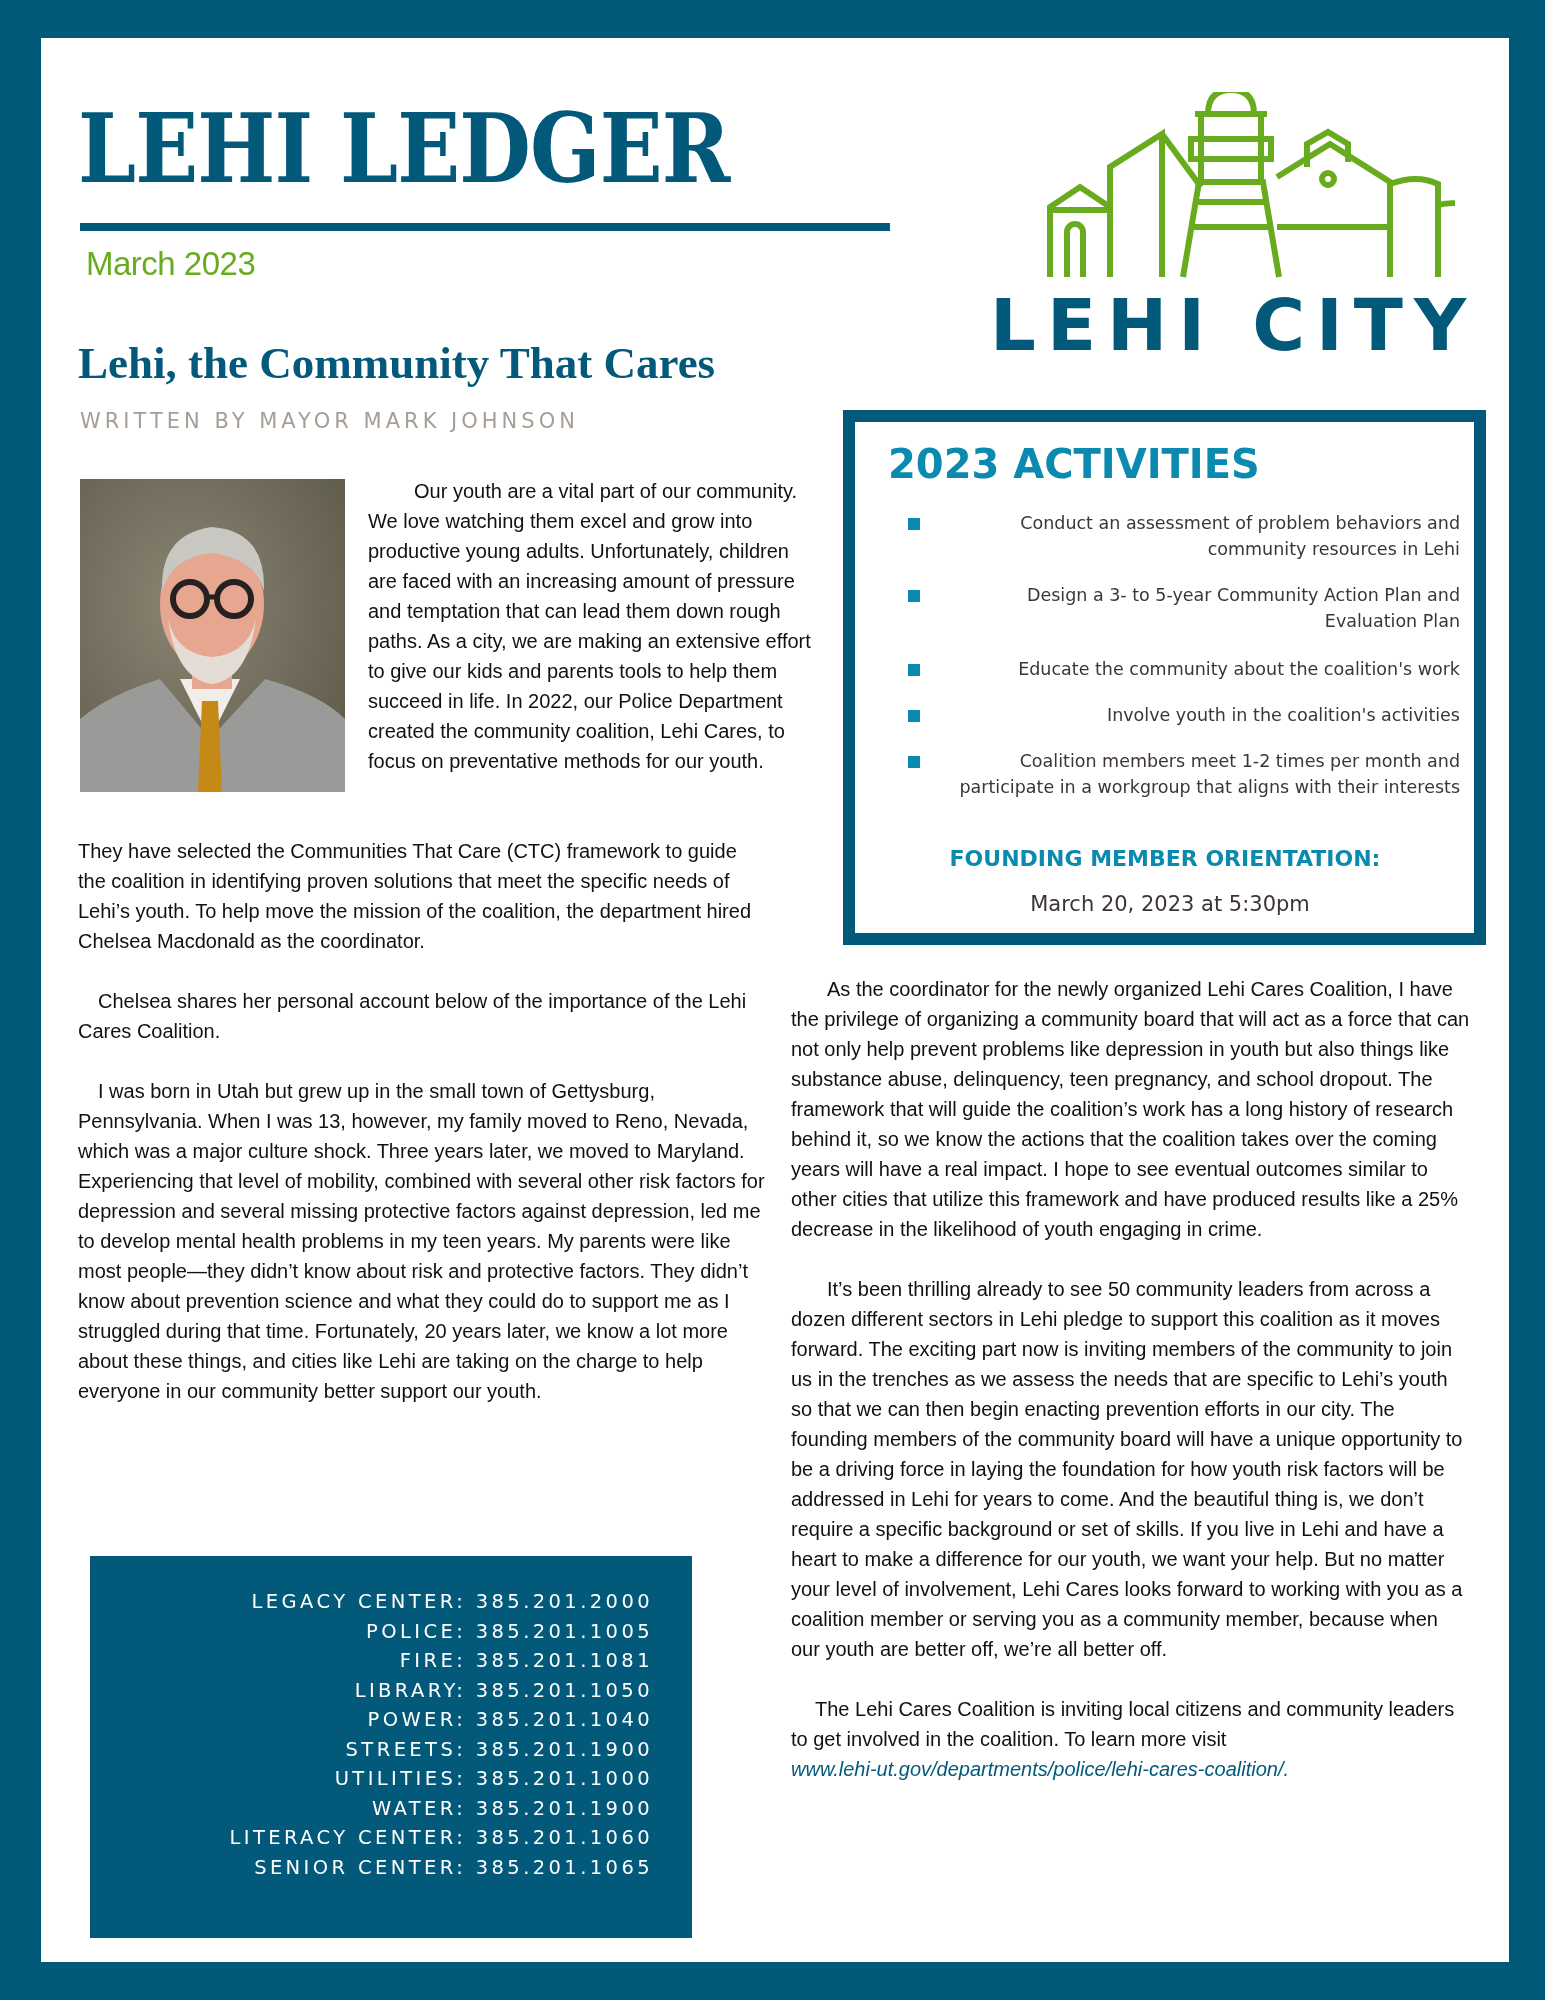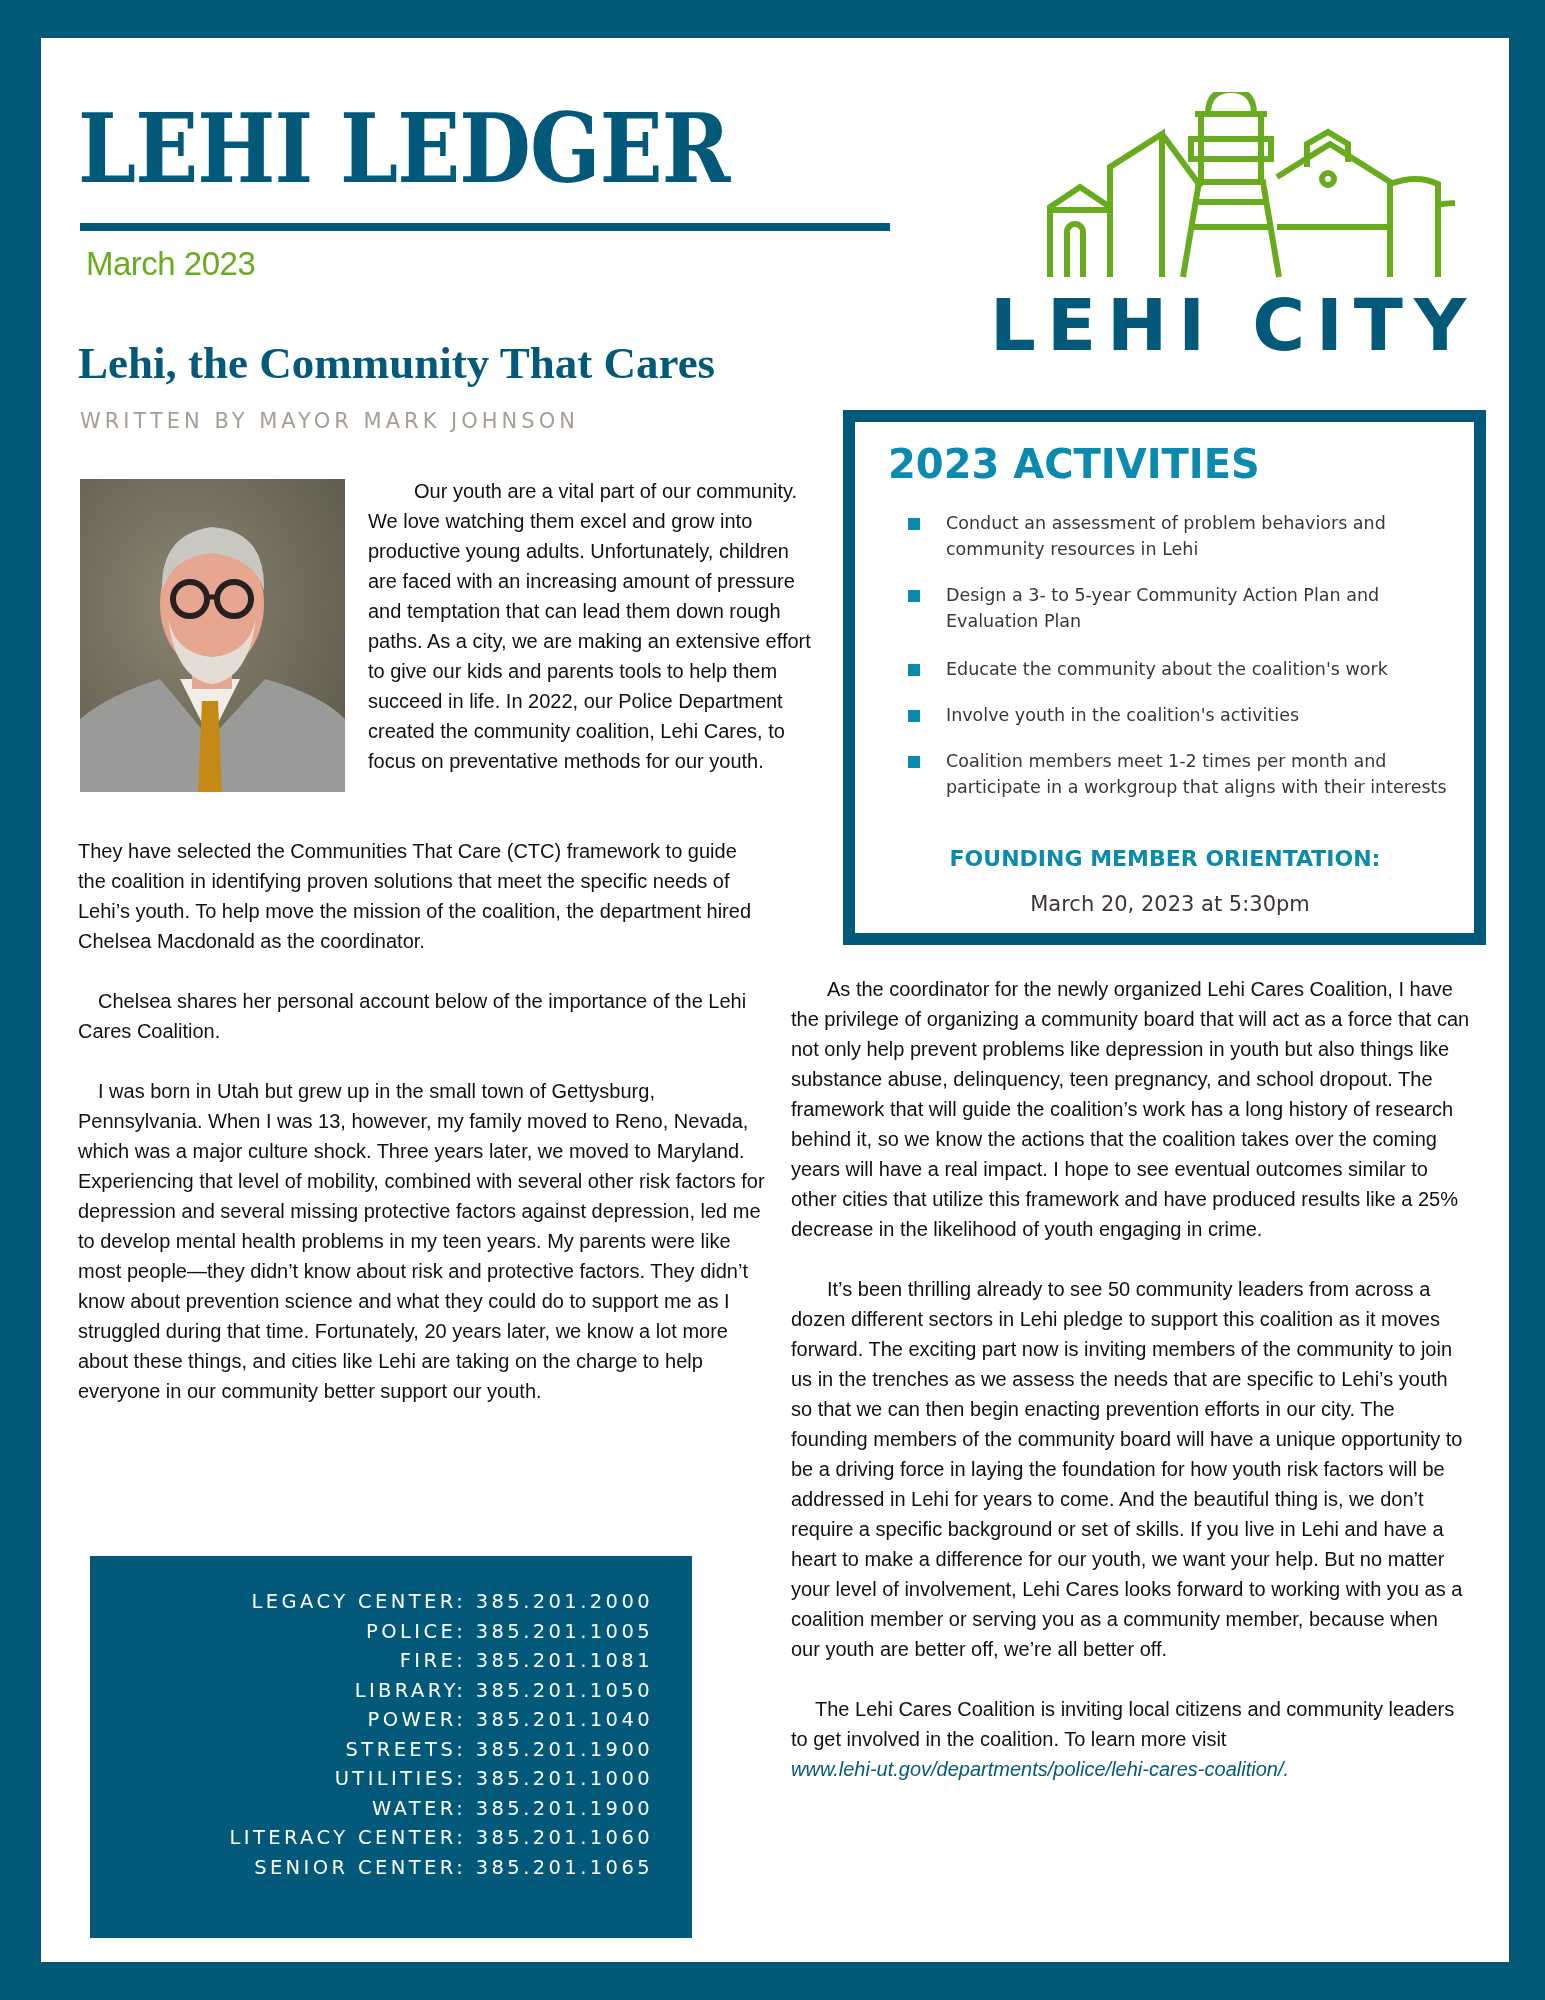--- a/index.html
+++ b/index.html
@@ -43,21 +43,21 @@
 
   
   .activities {
     left: 843px; top: 410px; width: 643px; height: 535px;
     border: 12px solid #02597A; background: #fff;
   }
   .act-title {
     left: 888px; top: 440px; font-family: "DejaVu Sans", sans-serif; font-weight: bold;
     font-size: 40px; color: #0A8AAE; line-height: 48px; white-space: nowrap;
   }
-  .act-list { left: 900px; top: 510px; width: 560px; list-style: none; }
+  .act-list { left: 900px; top: 510px; width: 560px; list-style: none; text-align: right; }
   .act-item { position: relative; padding-left: 46px; font-family: "DejaVu Sans", sans-serif;
     font-size: 17.5px; line-height: 26px; color: #3D3535; }
   .act-item .bullet { position: absolute; left: 8px; top: 8px; width: 12px; height: 12px; background: #0A8AAE; }
   .act-item + .act-item { margin-top: 20px; }
   .orient-title {
     left: 855px; width: 620px; top: 844px; text-align: center; font-family: "DejaVu Sans", sans-serif;
     font-weight: bold; font-size: 22px; color: #0A8AAE; line-height: 30px; white-space: nowrap;
   }
   .orient-date {
     left: 855px; width: 620px; top: 890px; text-align: center; font-family: "DejaVu Sans", sans-serif;

